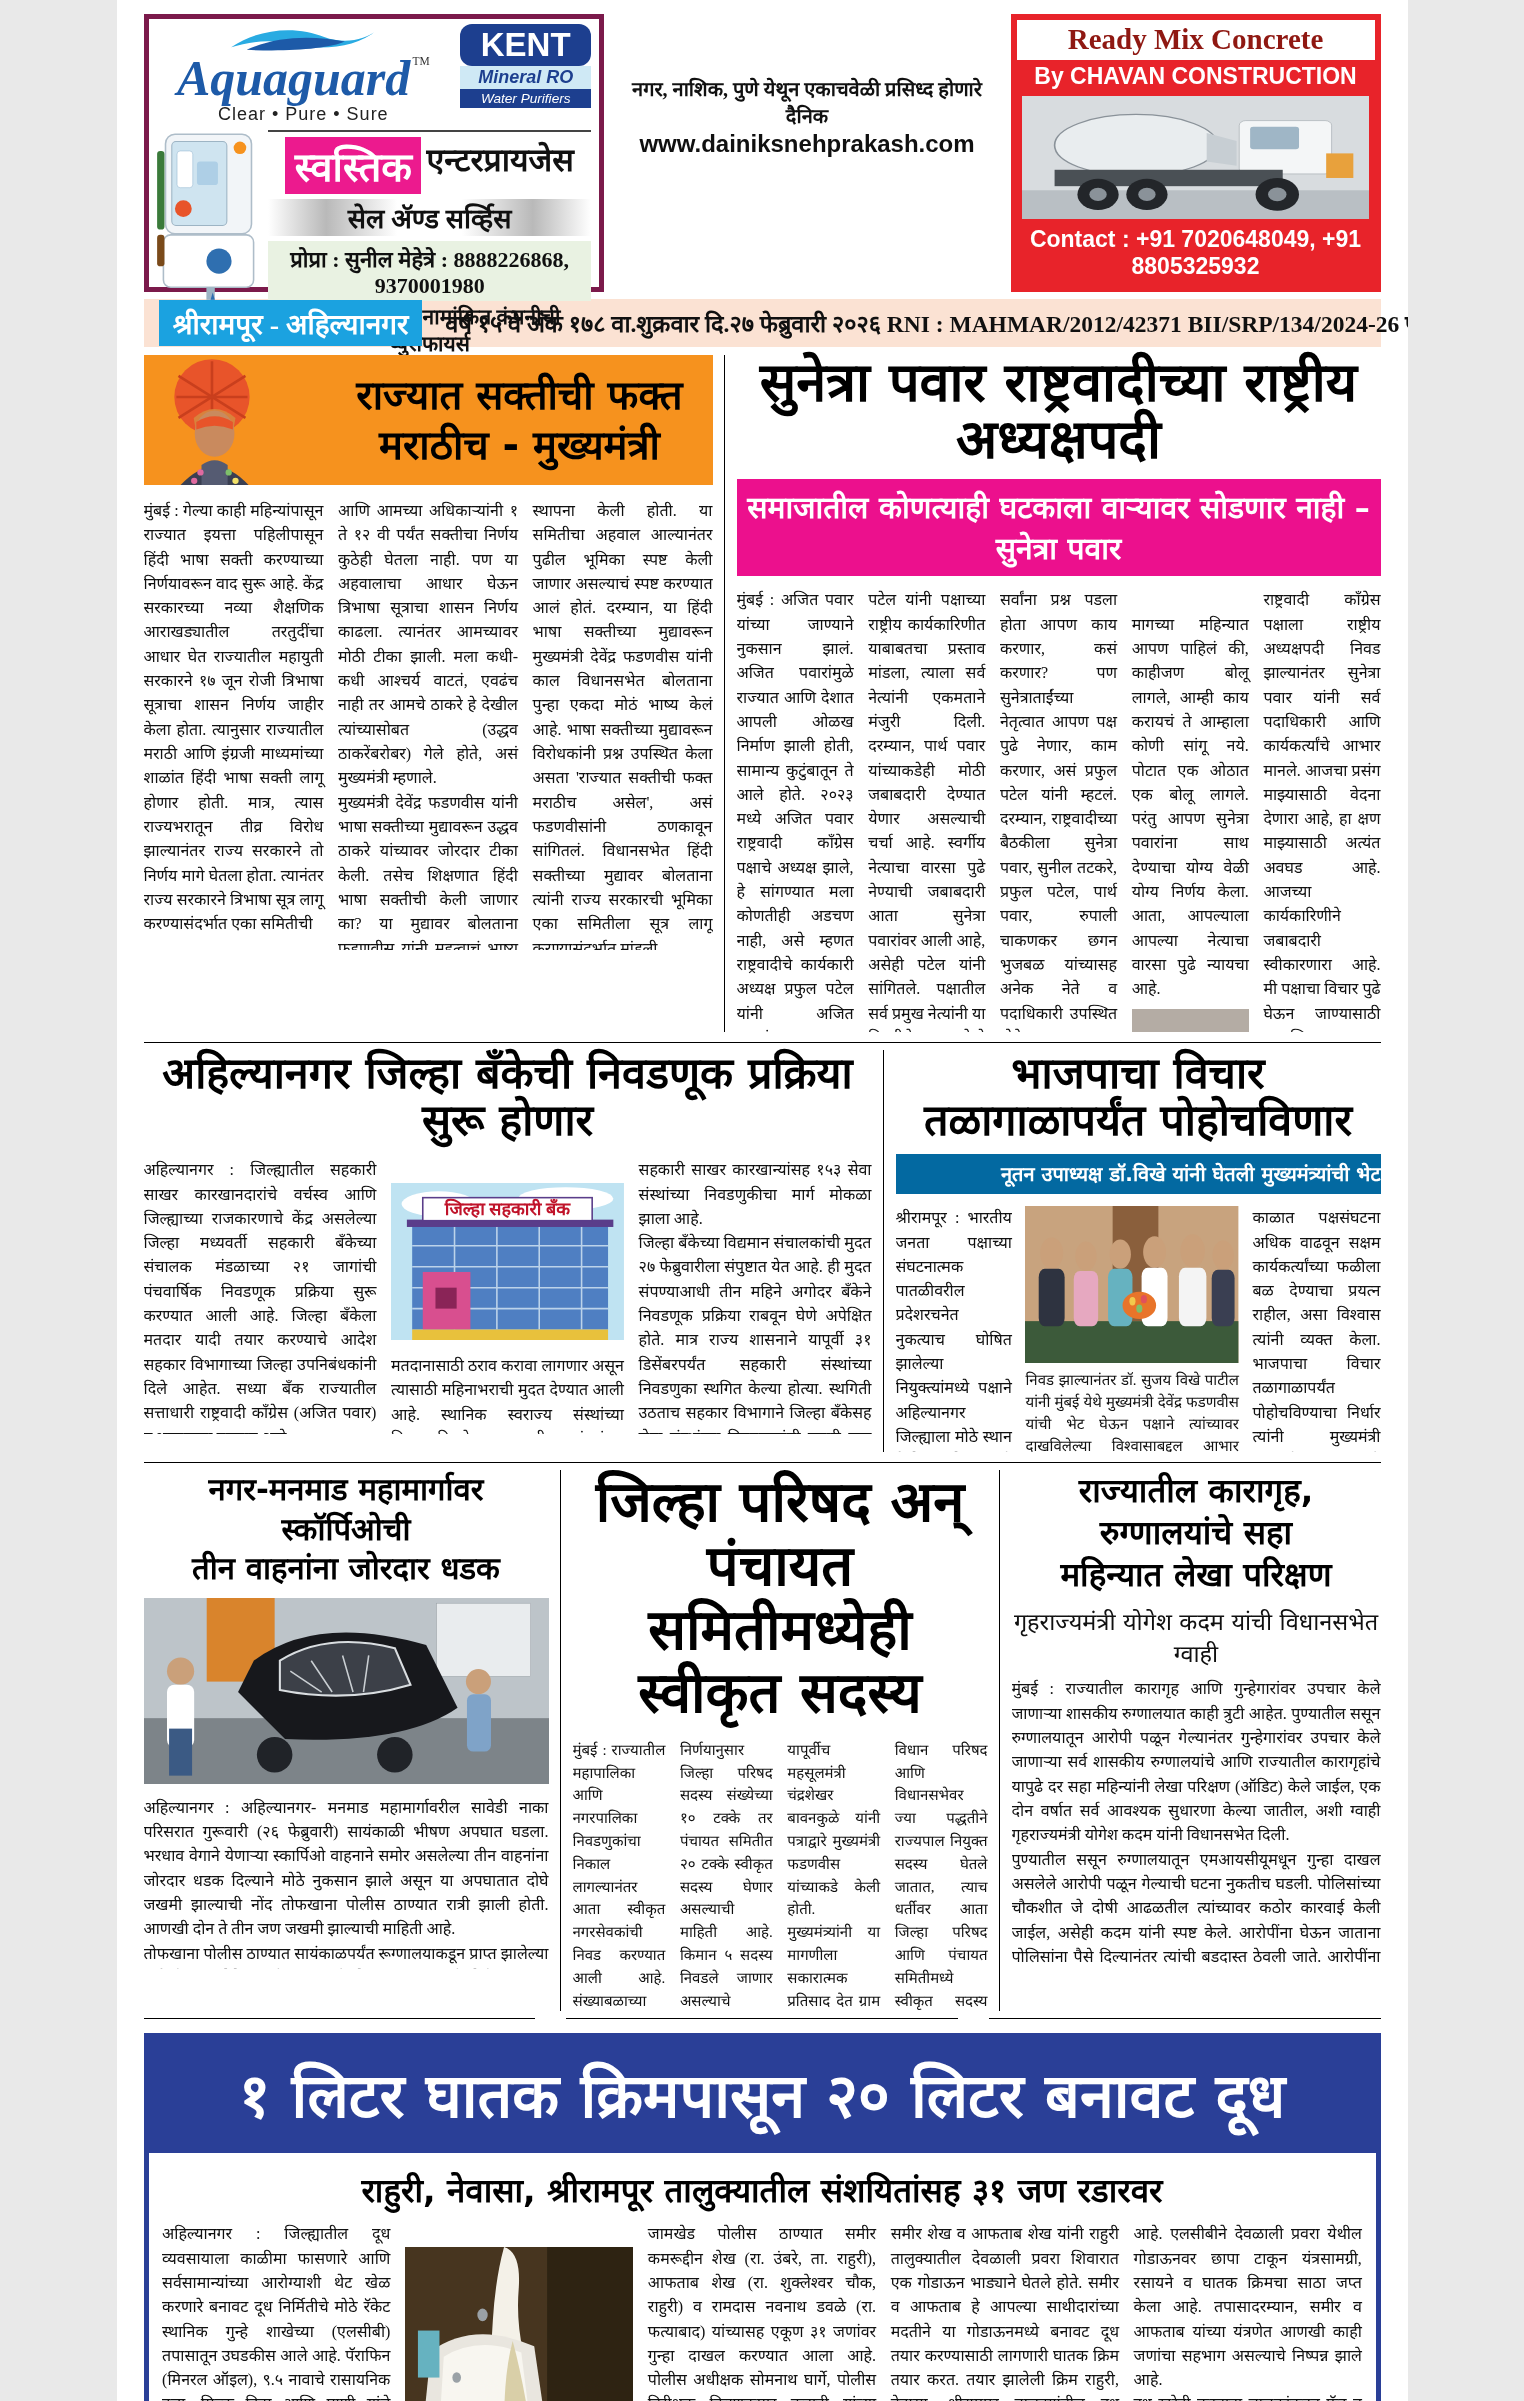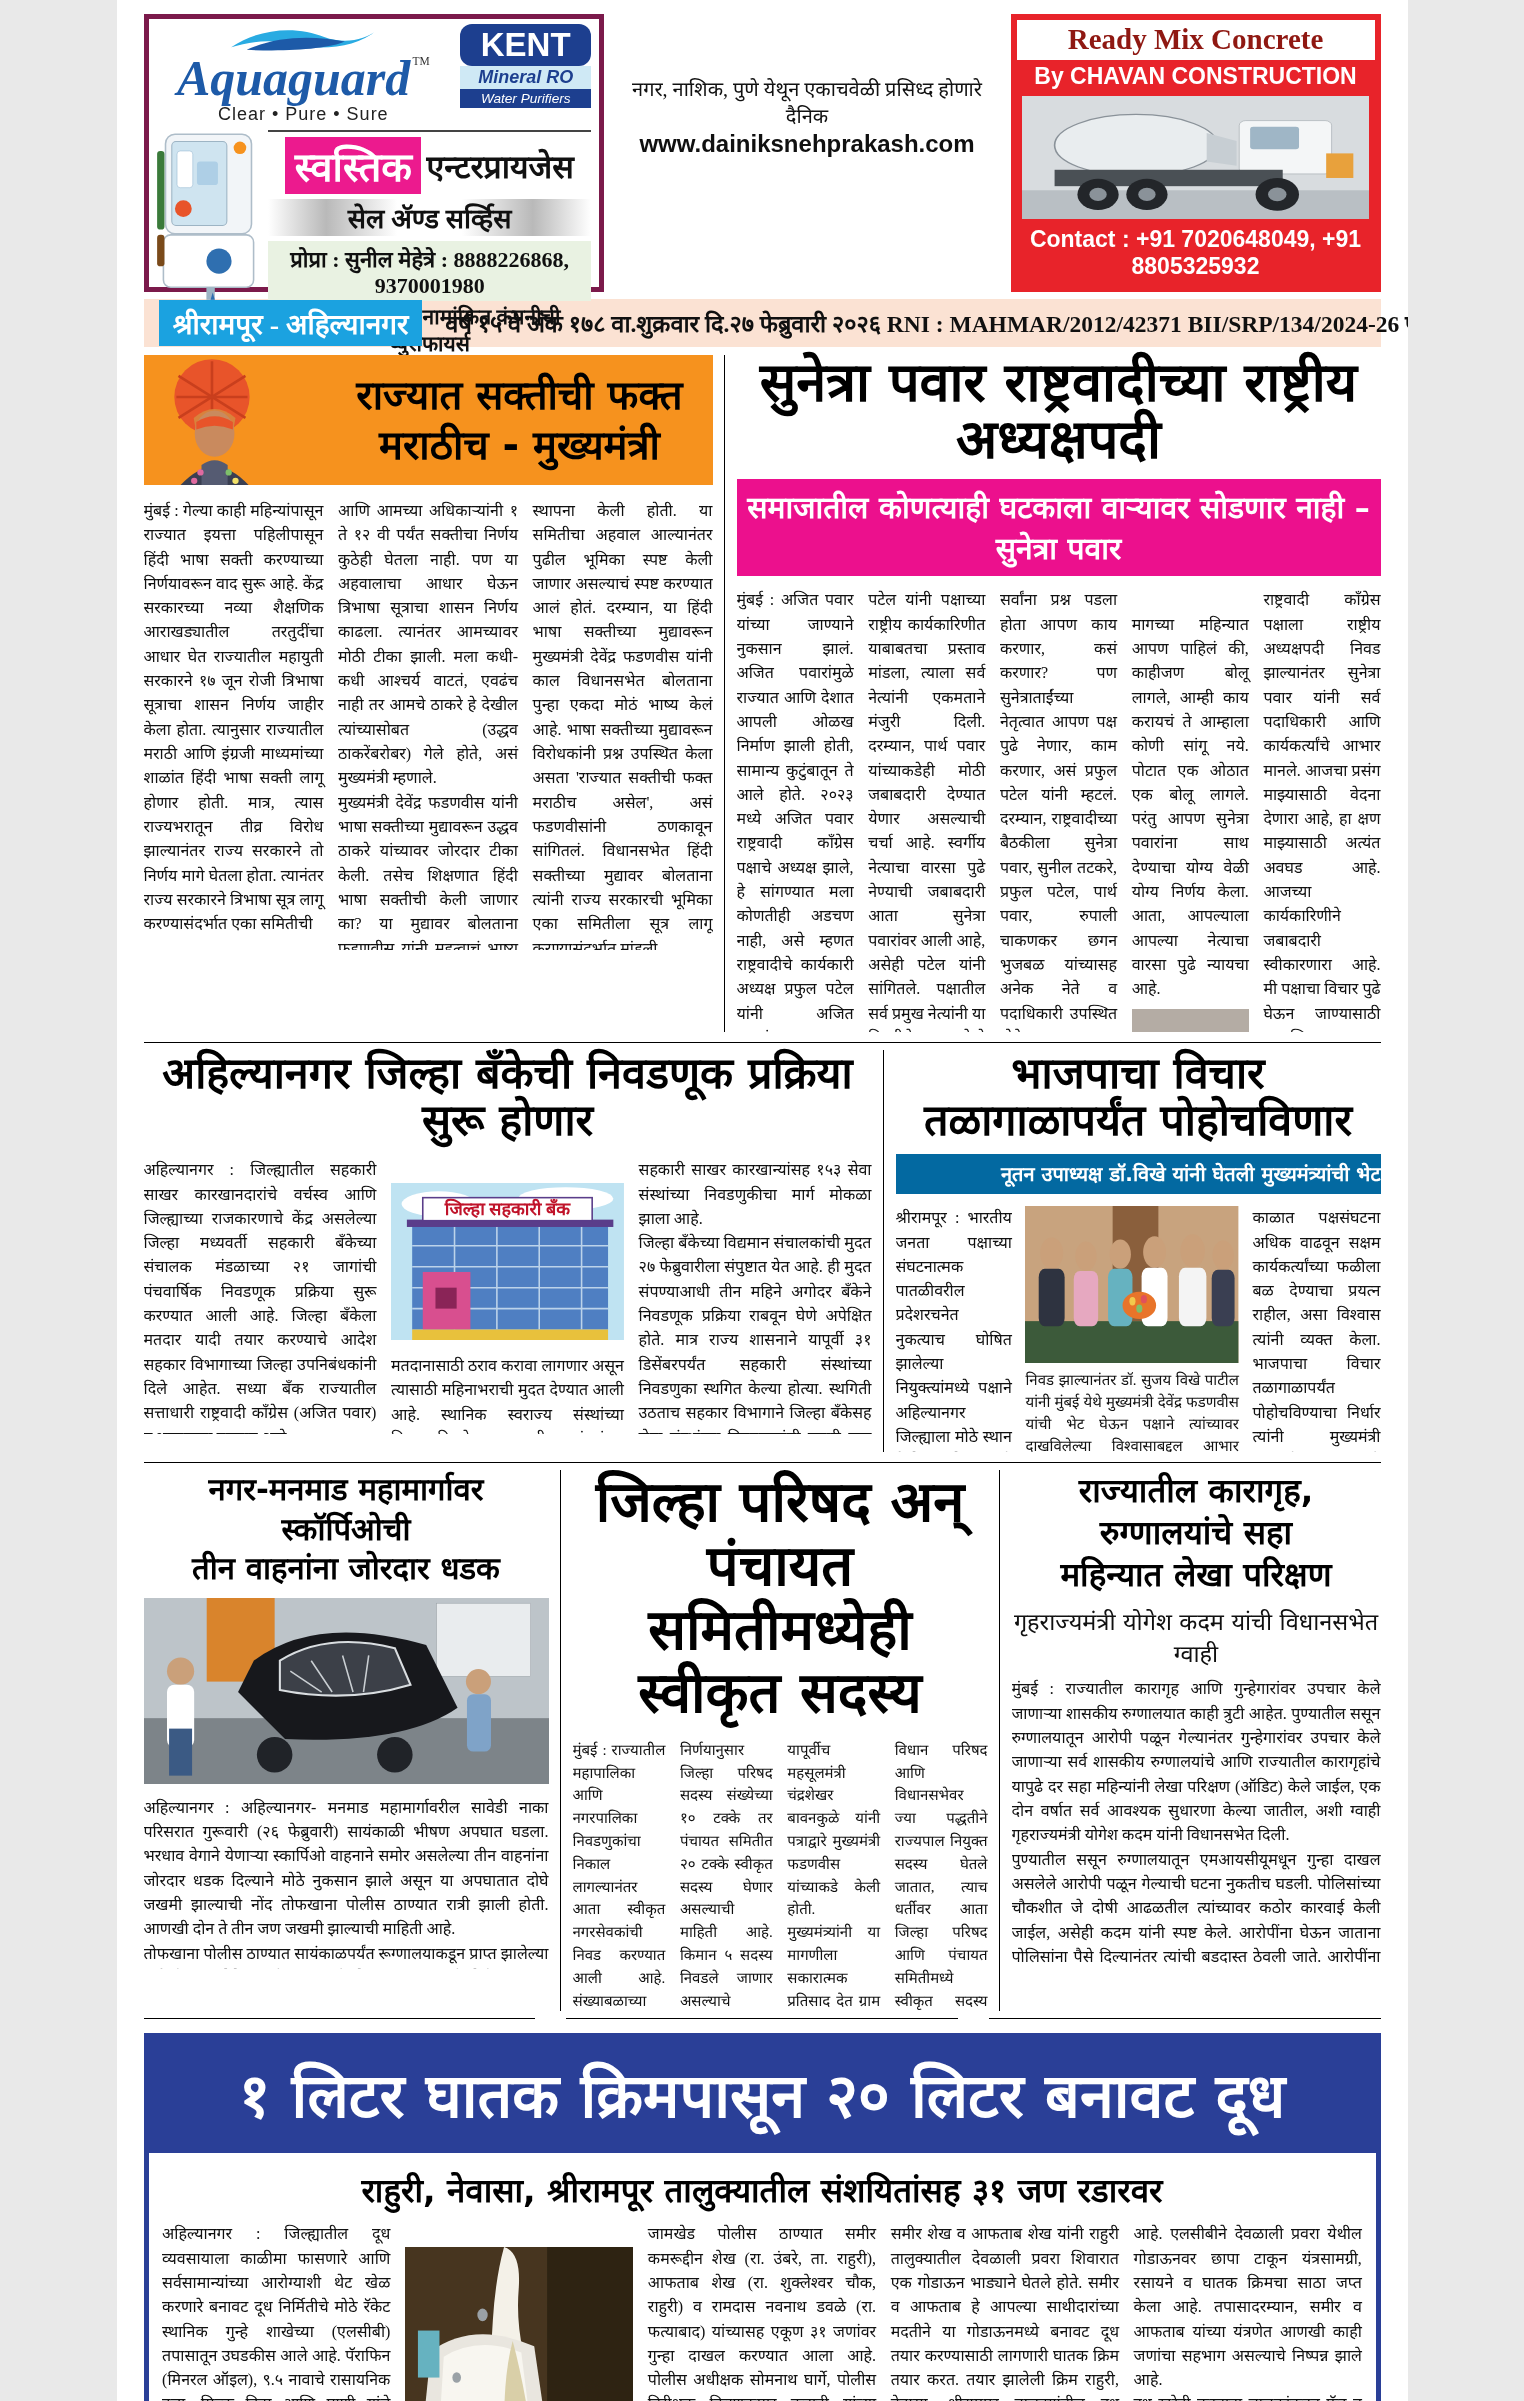--- a/index.html
+++ b/index.html
@@ -20,30 +20,30 @@
     font-size:50px;color:#1d5aa8;line-height:.95;}
   .aqua-tm{font-size:11.5px;color:#333;vertical-align:top;}
   .aqua-tag{font-family:"Liberation Sans",sans-serif;font-size:18px;color:#222;letter-spacing:1px;margin-top:2.1px;}
   .kent-box{width:131px;flex:0 0 auto;text-align:center;font-family:"Liberation Sans",sans-serif;}
   .kent-name{background:#1d3f8f;color:#fff;font-size:33px;font-weight:bold;padding:2.1px 0;border-radius:12px;}
   .kent-sub{background:#cfe9f5;color:#1d3f8f;font-style:italic;font-weight:bold;font-size:18px;padding:1px 0;}
   .kent-tag{background:#1d3f8f;color:#fff;font-size:13.6px;font-style:italic;padding:2.1px 0;}
   .ad-left-mid{display:flex;gap:7.3px;margin-top:4.2px;flex:1;}
   .purifier{width:105px;flex:0 0 auto;}
   .swastik-area{flex:1;text-align:center;}
-  .swastik-row{display:flex;align-items:center;justify-content:center;gap:5.2px;border-top:2.1px solid #444;padding-top:5.2px;}
+  .swastik-row{display:flex;justify-content:center;gap:5.2px;border-top:2.1px solid #444;padding-top:5.2px;}
   .swastik-box{background:#ec1a8e;color:#fff;font-weight:bold;font-size:40px;padding:1px 9.4px;}
   .swastik-co{font-weight:bold;font-size:32px;color:#111;}
   .service-line{margin-top:5.2px;font-weight:bold;font-size:27px;
     background:linear-gradient(to right,#ffffff 0%,#b9b9b9 18%,#ffffff 40%,#ffffff 60%,#b9b9b9 82%,#ffffff 100%);}
   .prop-line{margin-top:5.2px;background:#e9f2e2;font-weight:bold;font-size:22px;padding:2.1px 0;}
   .note-line{font-weight:bold;font-size:21px;margin-top:3.1px;line-height:1.25;}
   .addr-line{background:#fbe3d6;font-weight:bold;font-size:23px;margin:5.2px -7.3px 0;padding:4.2px 0;}
   .masthead{flex:1;text-align:center;position:relative;padding-top:61px;}
-  .mh-tagline{font-weight:normal;font-size:20px;color:#111;}
+  .mh-tagline{font-weight:bold;font-size:20px;color:#111;}
   .mh-title{color:#e8232a;font-weight:900;font-size:124px;line-height:1.02;letter-spacing:-2.1px;
     font-family:"DejaVu Sans","Liberation Sans",sans-serif;}
   .mh-site{font-weight:bold;font-size:24px;font-family:"Liberation Sans",sans-serif;margin-top:1px;}
   .ad-right{width:370px;box-sizing:border-box;border:6.3px solid #e8232a;background:#e8232a;
     display:flex;flex-direction:column;font-family:"Liberation Sans",sans-serif;}
   .tj-top{background:#fff;text-align:center;padding:3.1px 0 4.2px;}
   .tj-brandrow{display:flex;align-items:center;justify-content:center;gap:7.3px;}
   .tj-brand{color:#e8232a;font-weight:900;font-size:48px;letter-spacing:3.1px;}
   .tj-product{color:#8f1812;font-weight:bold;font-size:29px;font-family:"Liberation Serif",serif;}
   .tj-by{background:#e8232a;color:#fff;text-align:center;font-weight:900;font-size:23px;padding:3.1px 0;}

